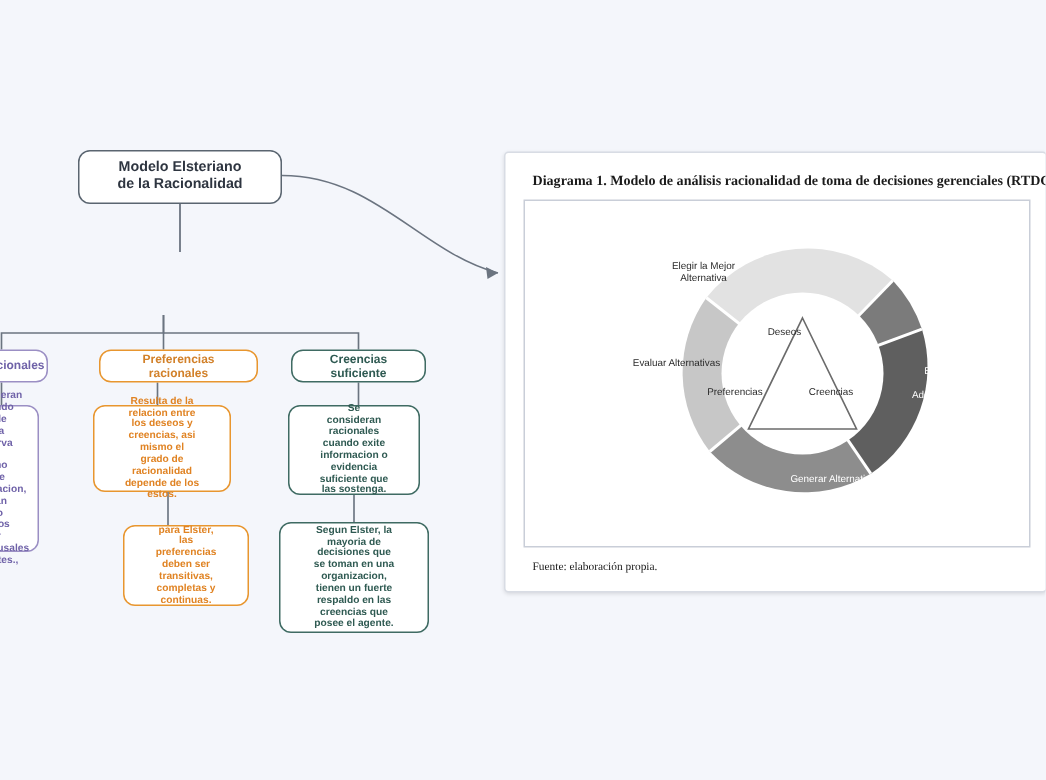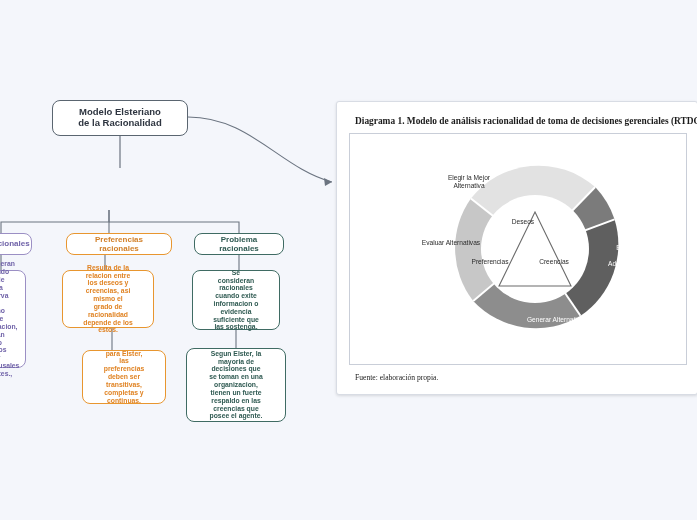--- a/index.html
+++ b/index.html
@@ -246,21 +246,21 @@
   </div>
 
 
   <div class="node" id="node-cat-1">
     <span>...cionales</span>
   </div>
   <div class="node" id="node-cat-2">
     <span>Preferencias racionales</span>
   </div>
   <div class="node" id="node-cat-3">
-    <span>Problema racionales</span>
+    <span>Creencias suficiente</span>
   </div>
 
   <div class="node" id="node-leaf-1">
     <span>...sideran cuando el ...le de la ...serva la ...omo parte ...lizacion, y ...an sido ...ados por ...causales ...entes.,</span>
   </div>
   <div class="node" id="node-leaf-2">
     <span>Resulta de la relacion entre los deseos y creencias, asi mismo el grado de racionalidad depende de los estos.</span>
   </div>
   <div class="node" id="node-leaf-3">
     <span>para Elster, las preferencias deben ser transitivas, completas y continuas.</span>

